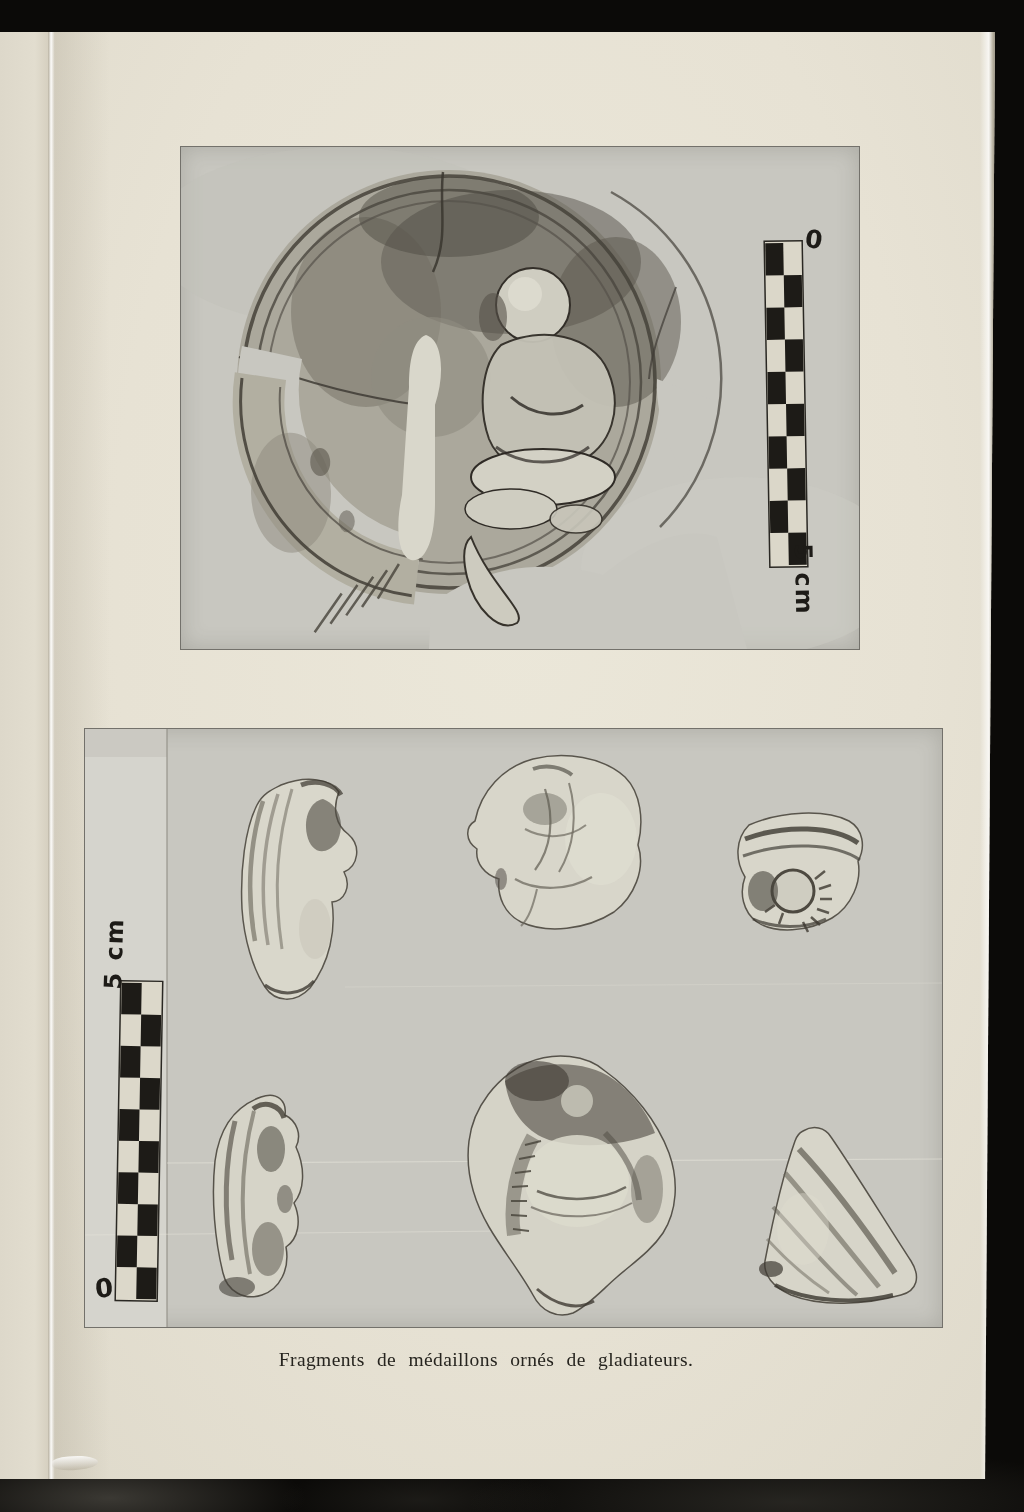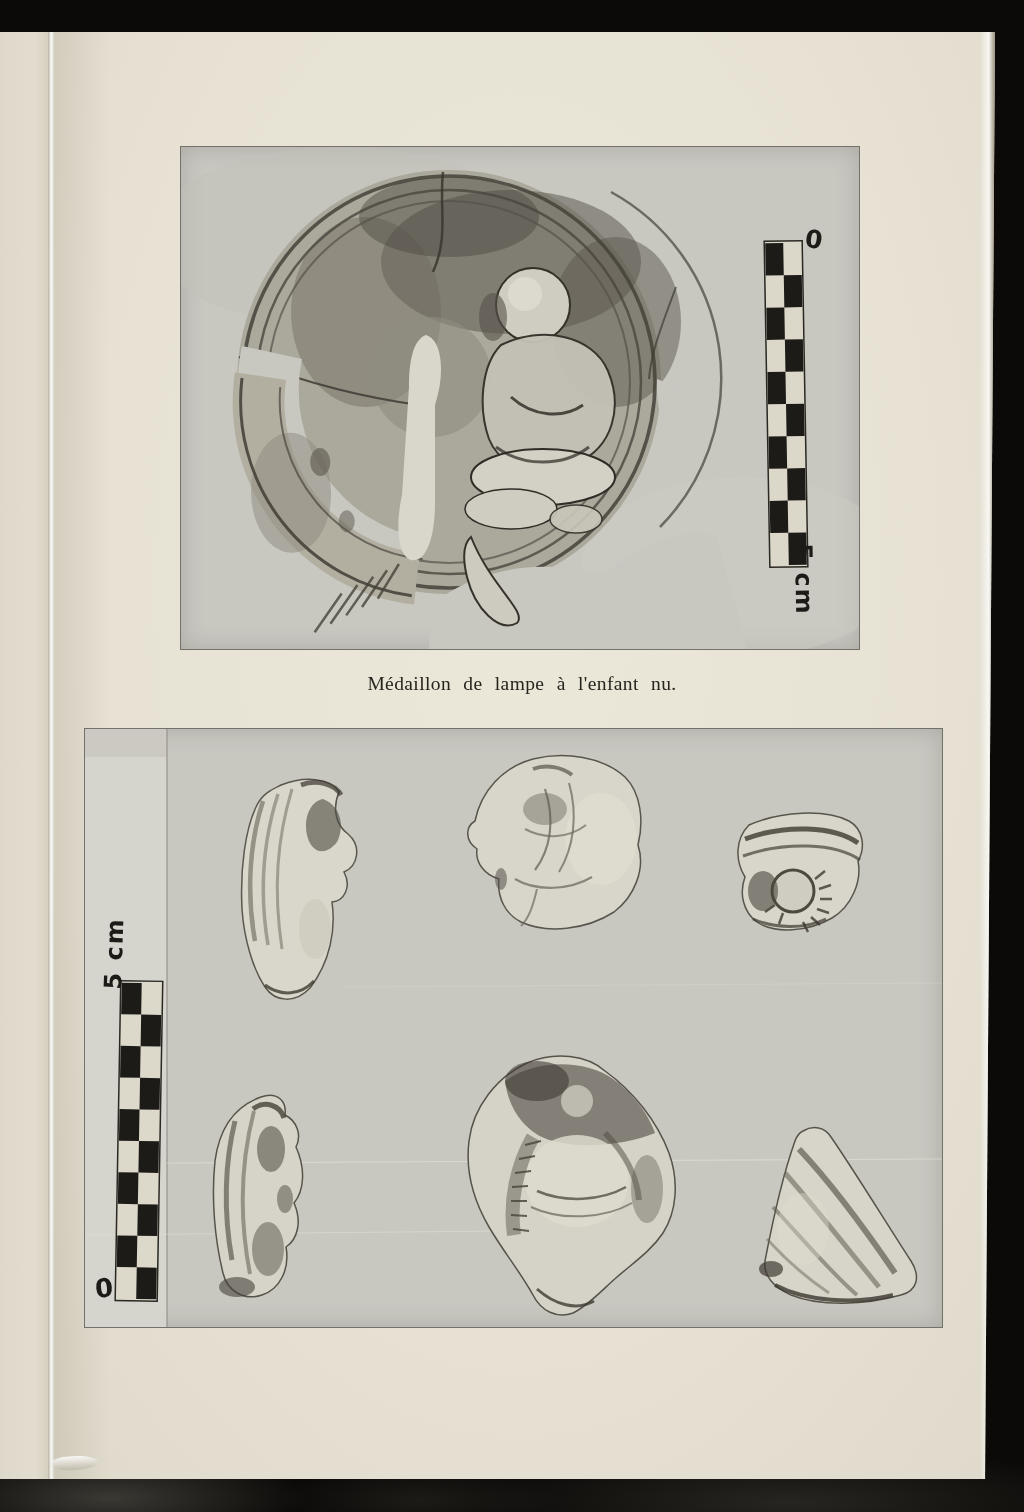--- a/index.html
+++ b/index.html
@@ -133,21 +133,20 @@
       <g transform="rotate(-1 605 256)">
         <rect x="586" y="94" width="38" height="326" fill="#dbd7c9" stroke="#2a2823" stroke-width="1.5"></rect>
         <line x1="596" y1="96" x2="596" y2="418" stroke="#1d1b17" stroke-width="18" stroke-dasharray="32.2 32.2"></line>
         <line x1="614" y1="96" x2="614" y2="418" stroke="#1d1b17" stroke-width="18" stroke-dasharray="32.2 32.2" stroke-dashoffset="32.2"></line>
       </g>
     </svg>
     <span class="scale-label lbl-zero-top">0</span>
     <span class="scale-label lbl-5cm-bottom">5 cm</span>
   </div>
 
-  <div class="caption caption-1">Médaillon de lampe à l'enfant nu.</div>
 
   <div class="photo photo-fragments">
     <svg viewBox="0 0 857 598">
 
       <rect x="0" y="0" width="82" height="598" fill="#d5d4cd"></rect>
       <rect x="0" y="0" width="82" height="28" fill="#c6c5be" opacity=".7"></rect>
       <line x1="82" y1="0" x2="82" y2="598" stroke="#8f8c83" stroke-width="1.5" opacity=".7"></line>
 
       <line x1="82" y1="434" x2="857" y2="430" stroke="#e8e6dc" stroke-width="1.2" opacity=".55"></line>
       <line x1="0" y1="506" x2="420" y2="502" stroke="#e8e6dc" stroke-width="1" opacity=".45"></line>
@@ -227,13 +226,14 @@
         <path d="M682,510 C702,532 726,552 744,564" stroke="#69655a" stroke-width="3" fill="none" opacity=".5"></path>
         <path d="M690,556 C720,572 770,576 808,566" stroke="#3a362e" stroke-width="4" fill="none" opacity=".8"></path>
         <ellipse cx="686" cy="540" rx="12" ry="8" fill="#3f3b33" opacity=".7"></ellipse>
         <ellipse cx="718" cy="500" rx="26" ry="36" fill="#dedcd0" opacity=".4"></ellipse>
       </g>
     </svg>
     <span class="scale-label lbl-5cm-top">5 cm</span>
     <span class="scale-label lbl-zero-bottom">0</span>
   </div>
 
+  <div class="caption caption-2">Fragments de médaillons ornés de gladiateurs.</div>
 </div>
 
 </body></html>

